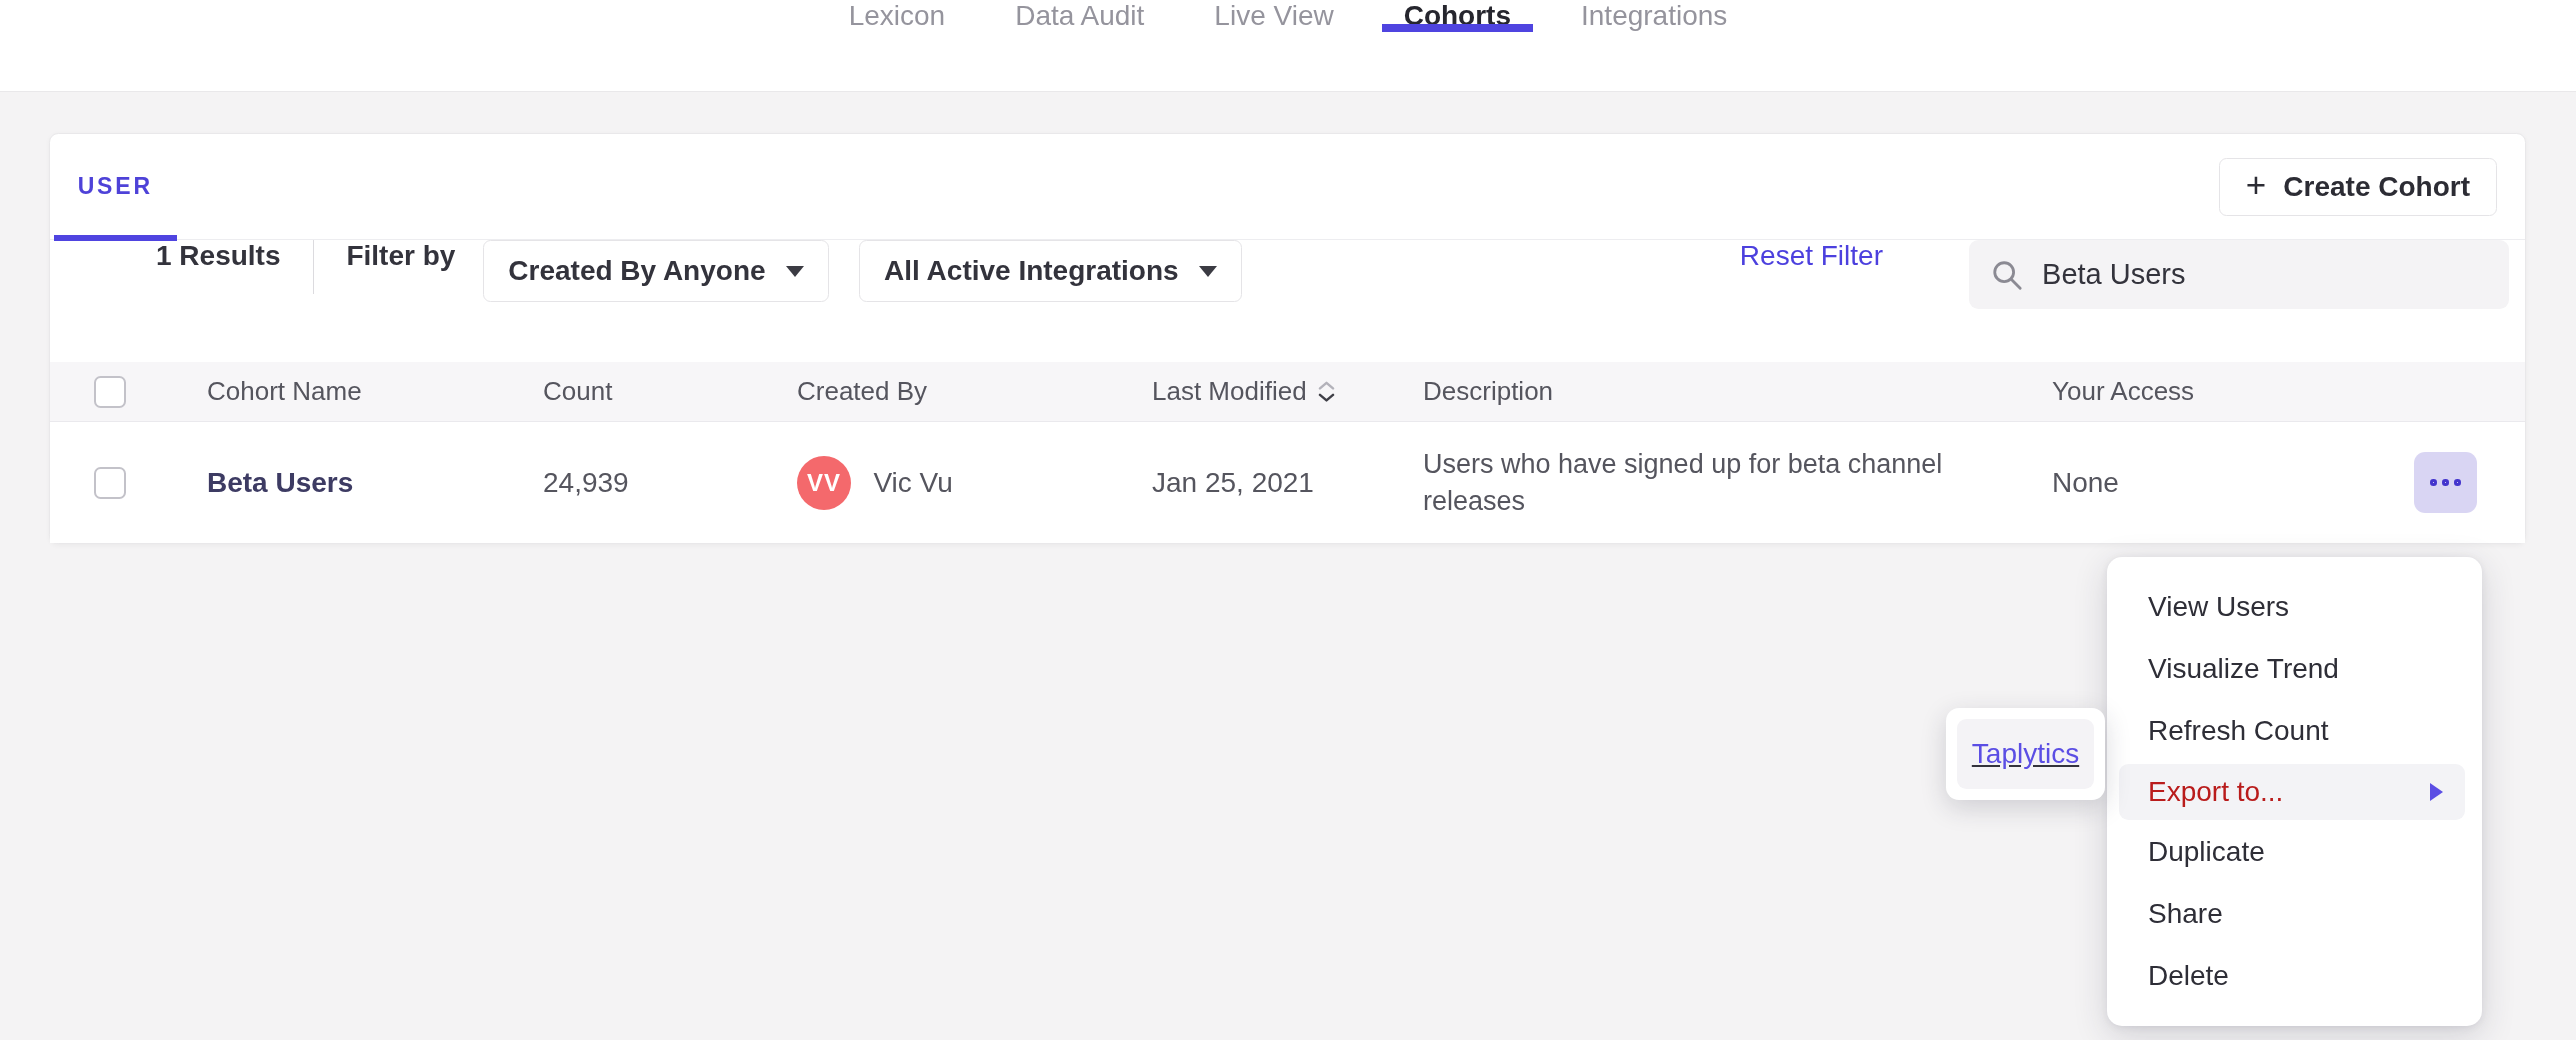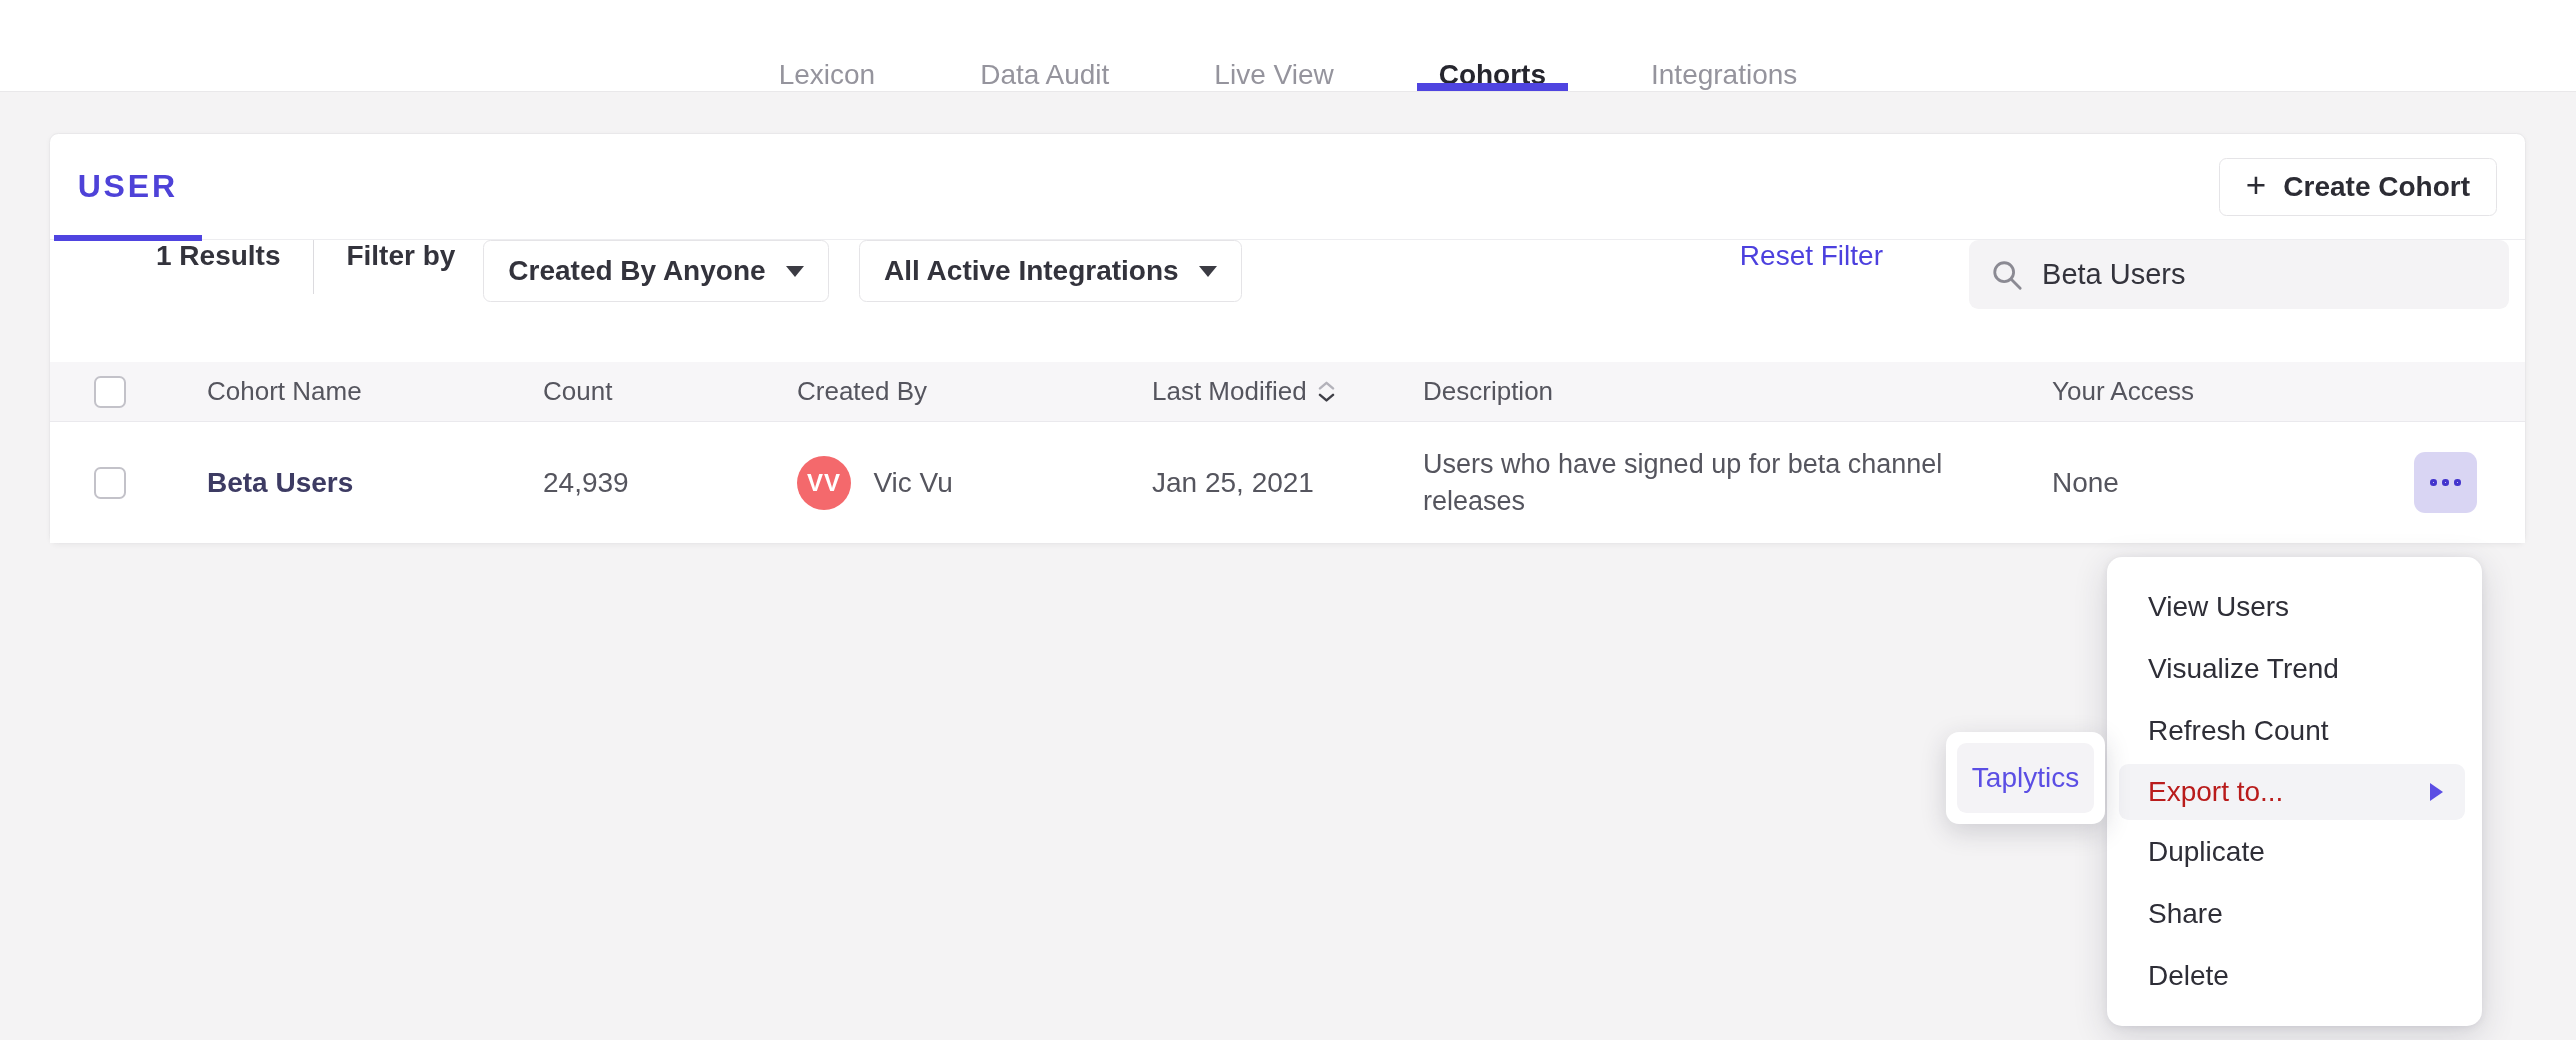--- a/index.html
+++ b/index.html
@@ -12,22 +12,21 @@
     color: #33333c;
   }
 
   
   .topnav {
     height: 92px;
     background: #ffffff;
     border-bottom: 0.9px solid #e9e8ea;
     display: flex;
     justify-content: center;
-    align-items: flex-end;
-    gap: 35px;
+    align-items: flex-start;
   }
   .nav-item {
     display: flex;
     align-items: center;
     padding: 0 35px;
     font-size: 28px;
     color: #95949d;
     position: relative;
     cursor: pointer;
     white-space: nowrap;
@@ -62,21 +61,21 @@
   }
   .user-tab {
     position: relative;
     height: 100%;
     display: flex;
     align-items: center;
     padding: 0 24px;
     cursor: pointer;
   }
   .user-tab-label {
-    font-size: 32px;
+    font-size: 23px;
     font-weight: 700;
     letter-spacing: 2.8px;
     color: #4e42d8;
   }
   .user-tab::after {
     content: "";
     position: absolute;
     left: 0; right: 0; bottom: -1.9px;
     height: 5.6px;
     background: #4f44e0;
@@ -258,28 +257,29 @@
   .menu-arrow {
     width: 0; height: 0;
     border-top: 9.3px solid transparent;
     border-bottom: 9.3px solid transparent;
     border-left: 13px solid #5b4ee4;
   }
 
   
   .submenu {
     position: absolute;
-    left: 1946px; top: 732px;
+    left: 1946px; top: 708px;
     width: 159px; height: 92px;
     background: #ffffff;
     border-radius: 13px;
     box-shadow: 0 7.5px 26px rgba(40,40,60,0.18);
     padding: 11.2px;
     display: flex;
     z-index: 30;
+    text-decoration: underline;
   }
   .submenu-chip {
     flex: 1;
     background: #f4f3f6;
     border-radius: 9.3px;
     display: flex;
     align-items: center;
     justify-content: center;
     font-size: 28px;
     color: #5b4ee4;

